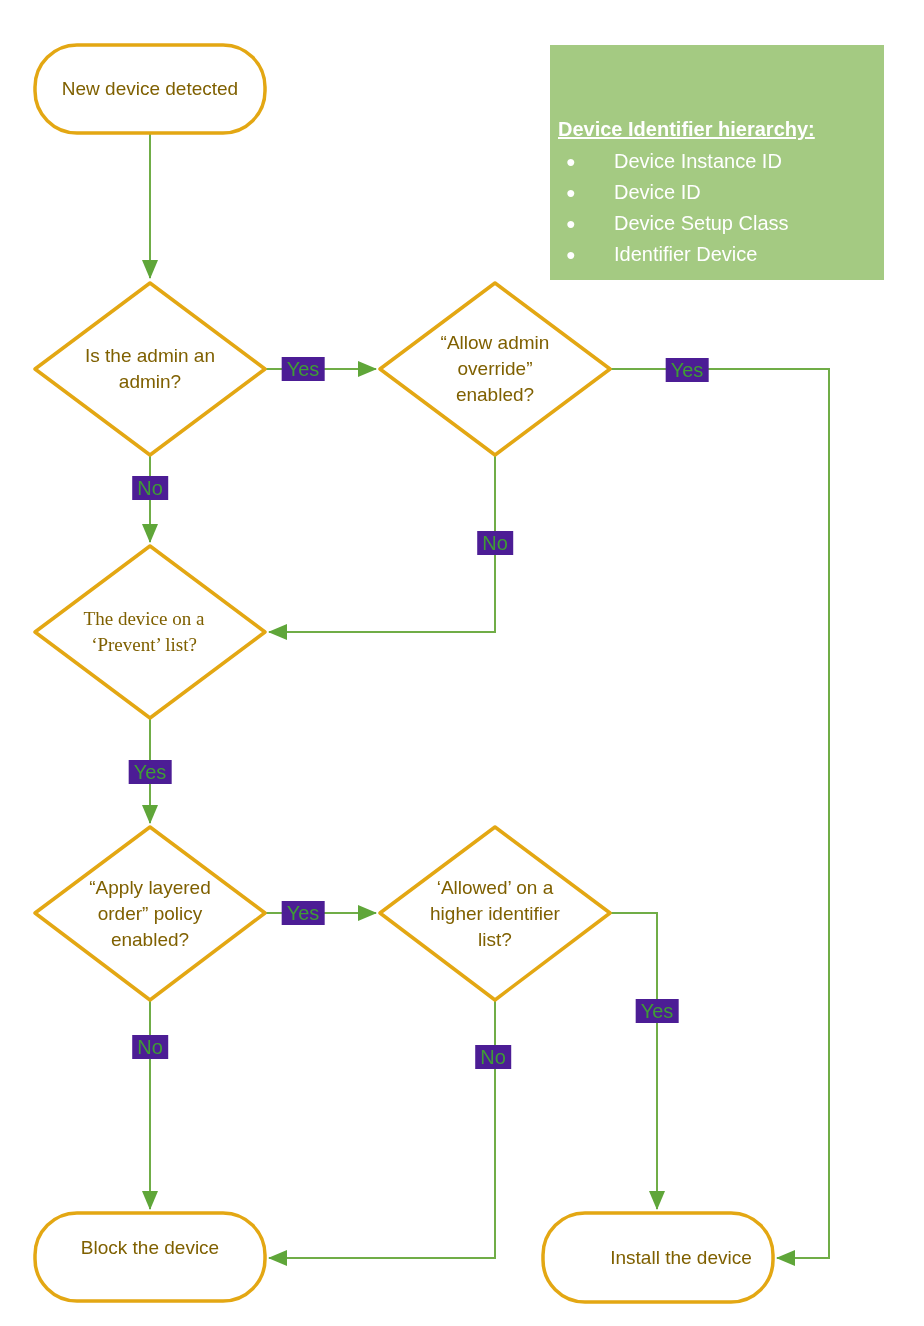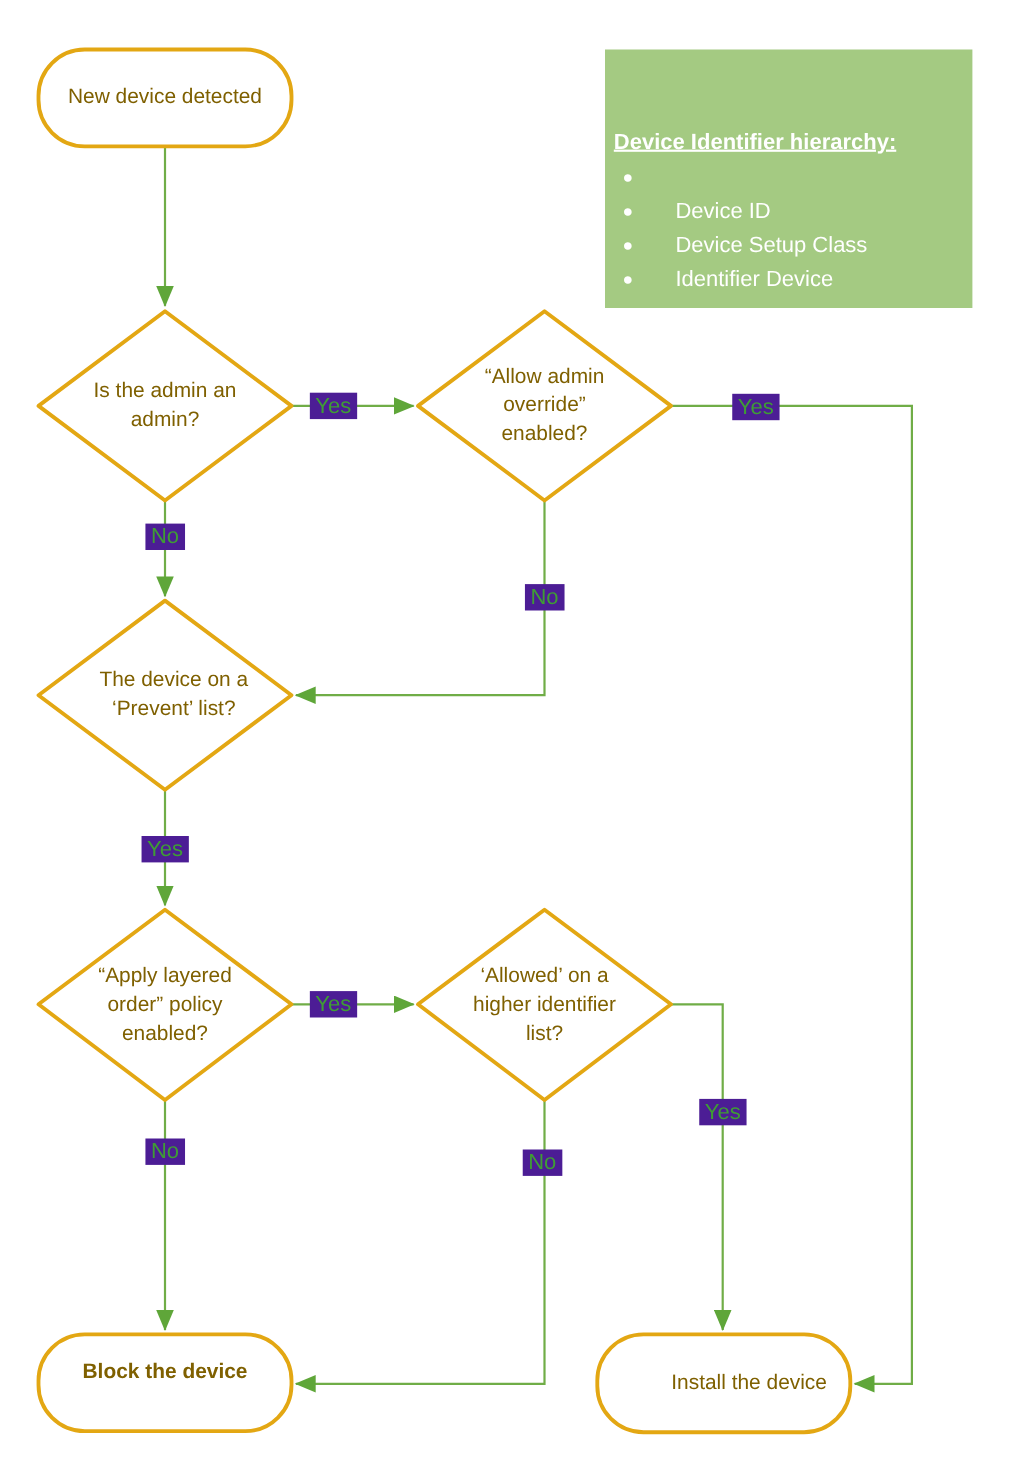--- a/index.html
+++ b/index.html
@@ -77,38 +77,38 @@
     <span>Is the admin an</span>
     <span>admin?</span>
   </div>
 
   <div class="node-text" style="left:400px;top:283px;width:190px;height:172px;">
     <span>“Allow admin</span>
     <span>override”</span>
     <span>enabled?</span>
   </div>
 
-  <div class="node-text" style="left:63px;top:546px;width:190px;height:172px;">
+  <div class="node-text" style="left:49px;top:546px;width:190px;height:172px;font-family:Liberation Serif, serif;">
     <span>The device on a</span>
     <span>‘Prevent’ list?</span>
   </div>
 
   <div class="node-text" style="left:55px;top:827px;width:190px;height:173px;">
     <span>“Apply layered</span>
     <span>order” policy</span>
     <span>enabled?</span>
   </div>
 
   <div class="node-text" style="left:400px;top:827px;width:190px;height:173px;">
     <span>‘Allowed’ on a</span>
     <span>higher identifier</span>
     <span>list?</span>
   </div>
 
-  <div class="node-text" style="left:35px;top:1213px;width:230px;height:69px;font-weight:bold;">
+  <div class="node-text" style="left:35px;top:1213px;width:230px;height:69px;">
     <span>Block the device</span>
   </div>
 
   <div class="node-text" style="left:566px;top:1213px;width:230px;height:89px;">
     <span>Install the device</span>
   </div>
 
   <div class="edge-label" style="left:303px;top:369px;">Yes</div>
   <div class="edge-label" style="left:150px;top:488px;">No</div>
   <div class="edge-label" style="left:687px;top:370px;">Yes</div>
@@ -117,20 +117,21 @@
   <div class="edge-label" style="left:303px;top:913px;">Yes</div>
   <div class="edge-label" style="left:150px;top:1047px;">No</div>
   <div class="edge-label" style="left:657px;top:1011px;">Yes</div>
   <div class="edge-label" style="left:493px;top:1057px;">No</div>
 
   <div class="infobox">
     <div class="infobox-title">Device Identifier hierarchy:</div>
     <ul>
       <li>
         <span class="dot">●</span>
+        <span>Device Instance ID</span>
       </li>
       <li>
         <span class="dot">●</span>
         <span>Device ID</span>
       </li>
       <li>
         <span class="dot">●</span>
         <span>Device Setup Class</span>
       </li>
       <li>

